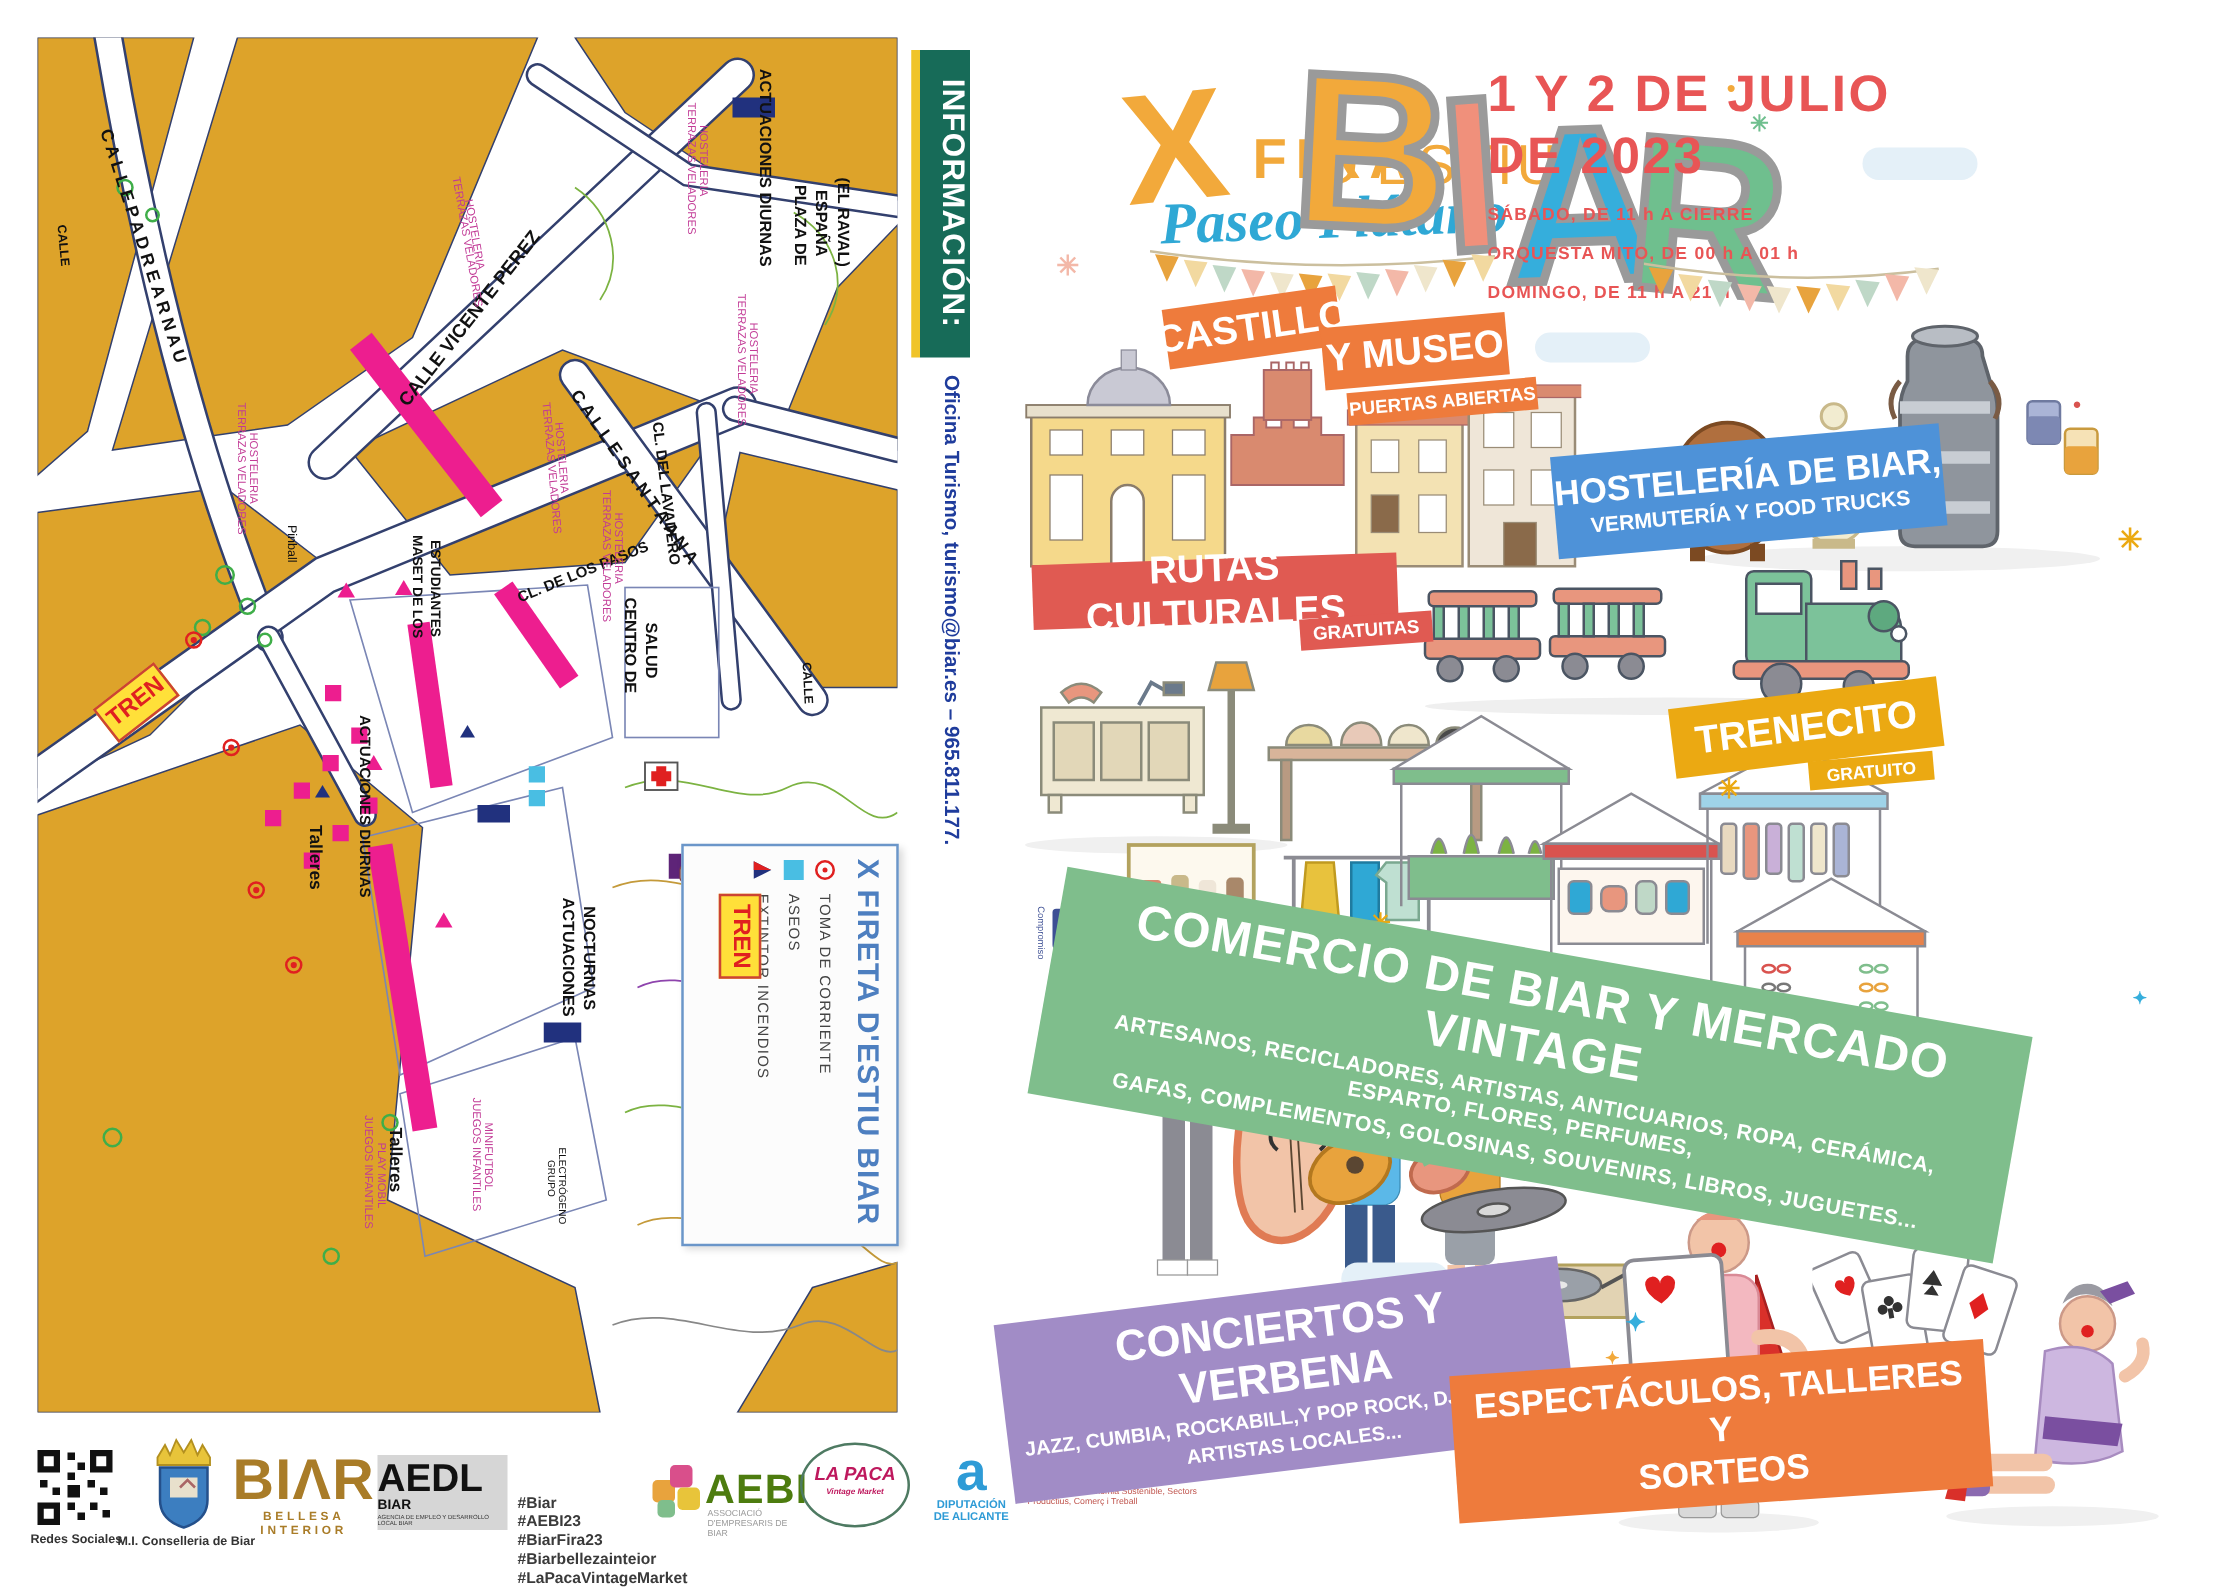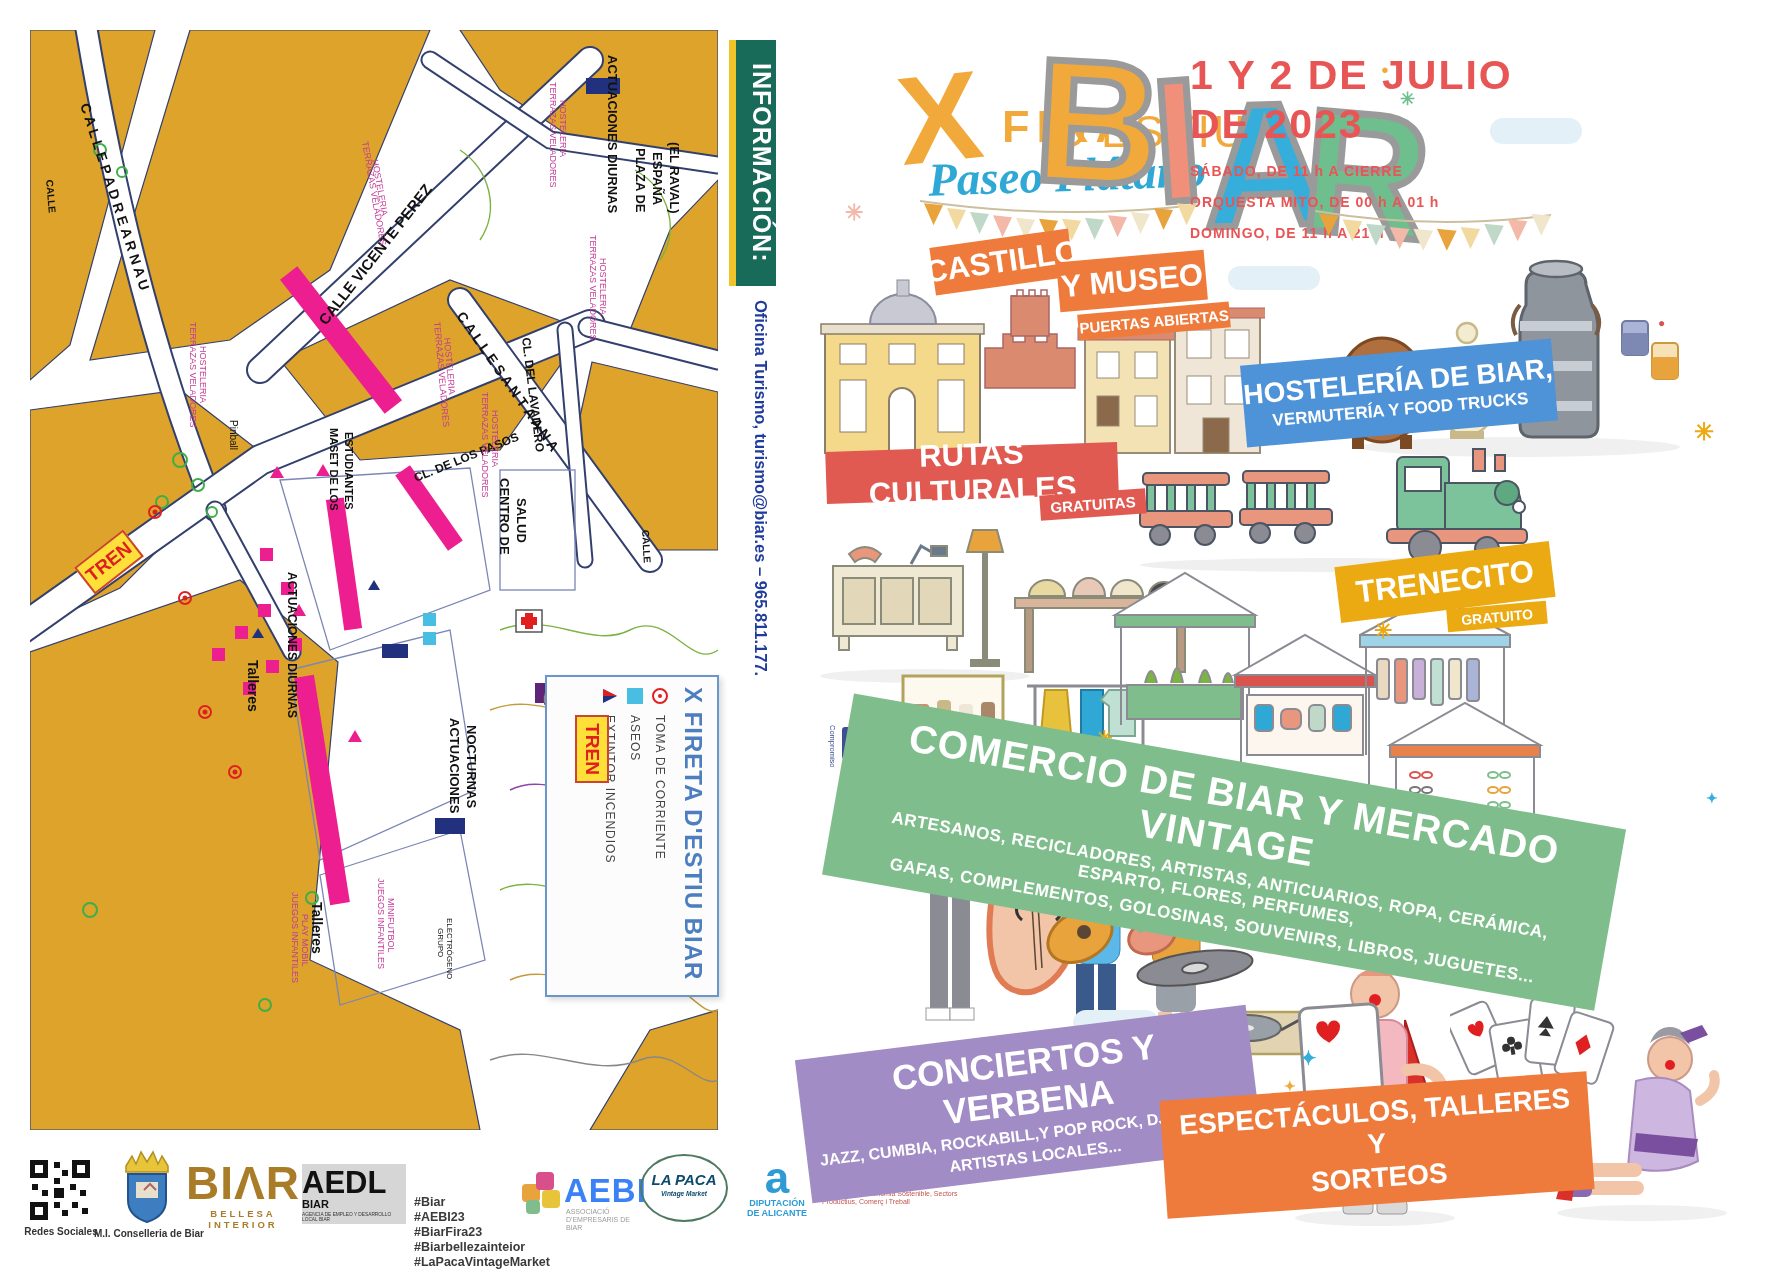--- a/index.html
+++ b/index.html
@@ -94,24 +94,24 @@
   .f-cap{font-size:10px;font-weight:700;color:#333;text-align:center;}
   #biar-word{left:178px;top:20px;width:130px;text-align:center;color:#a97c28;}
   #biar-word .w{font-size:46px;font-weight:800;letter-spacing:1px;line-height:1;}
   #biar-word .s{font-size:9.5px;font-weight:700;letter-spacing:3px;margin-top:2px;}
   #aedl-box{left:302px;top:24px;width:104px;height:60px;background:#d6d6d6;text-align:left;color:#111;}
   #aedl-box .t{font-size:31px;font-weight:800;line-height:1;margin-top:3px;}
   #aedl-box .b{font-size:11px;font-weight:700;}
   #aedl-box .c{font-size:4.8px;margin-top:2px;color:#333;}
   #hashtags{left:414px;top:22px;font-size:12.5px;font-weight:700;color:#3a3a3a;line-height:15px;margin-top:33px;}
   #aebi{left:520px;top:30px;width:110px;}
-  #aebi .t{position:absolute;left:44px;top:2px;font-size:33px;font-weight:700;color:#3b82f6;letter-spacing:1px;}
+  #aebi .t{position:absolute;left:44px;top:2px;font-size:33px;font-weight:700;color:#4d7c0f;letter-spacing:1px;}
   #aebi .s{position:absolute;left:46px;top:38px;font-size:7px;color:#9b9b9b;line-height:8px;}
   #lapaca{left:640px;top:14px;width:84px;height:64px;border:2px solid #4e7a62;border-radius:50%;
-          text-align:center;color:#0c4a6e;}
+          text-align:center;color:#be185d;}
   #lapaca .t{font-size:15px;font-weight:800;font-style:italic;margin-top:16px;line-height:1;}
   #lapaca .s{font-size:6.5px;font-weight:700;font-style:italic;margin-top:3px;}
   #dipu{left:742px;top:18px;width:70px;text-align:center;color:#2e9bd6;}
   #dipu .a{font-size:44px;font-weight:800;line-height:.9;}
   #dipu .t{font-size:9px;font-weight:700;line-height:10px;}
   #gva{left:822px;top:18px;width:170px;color:#d9534f;}
   #gva .t{font-size:13px;font-weight:700;line-height:14px;}
   #gva .s{font-size:7px;color:#c0564f;margin-top:4px;line-height:8px;}
 </style>
 </head>

